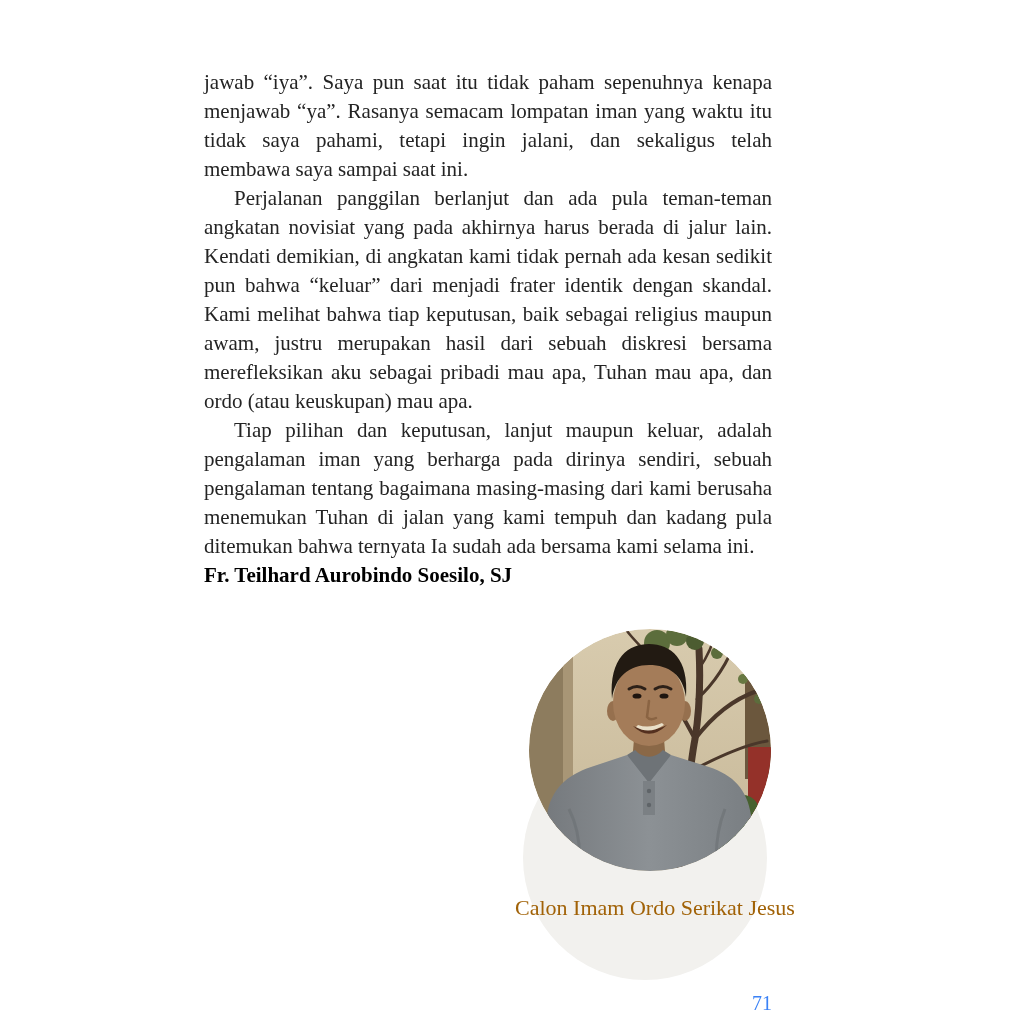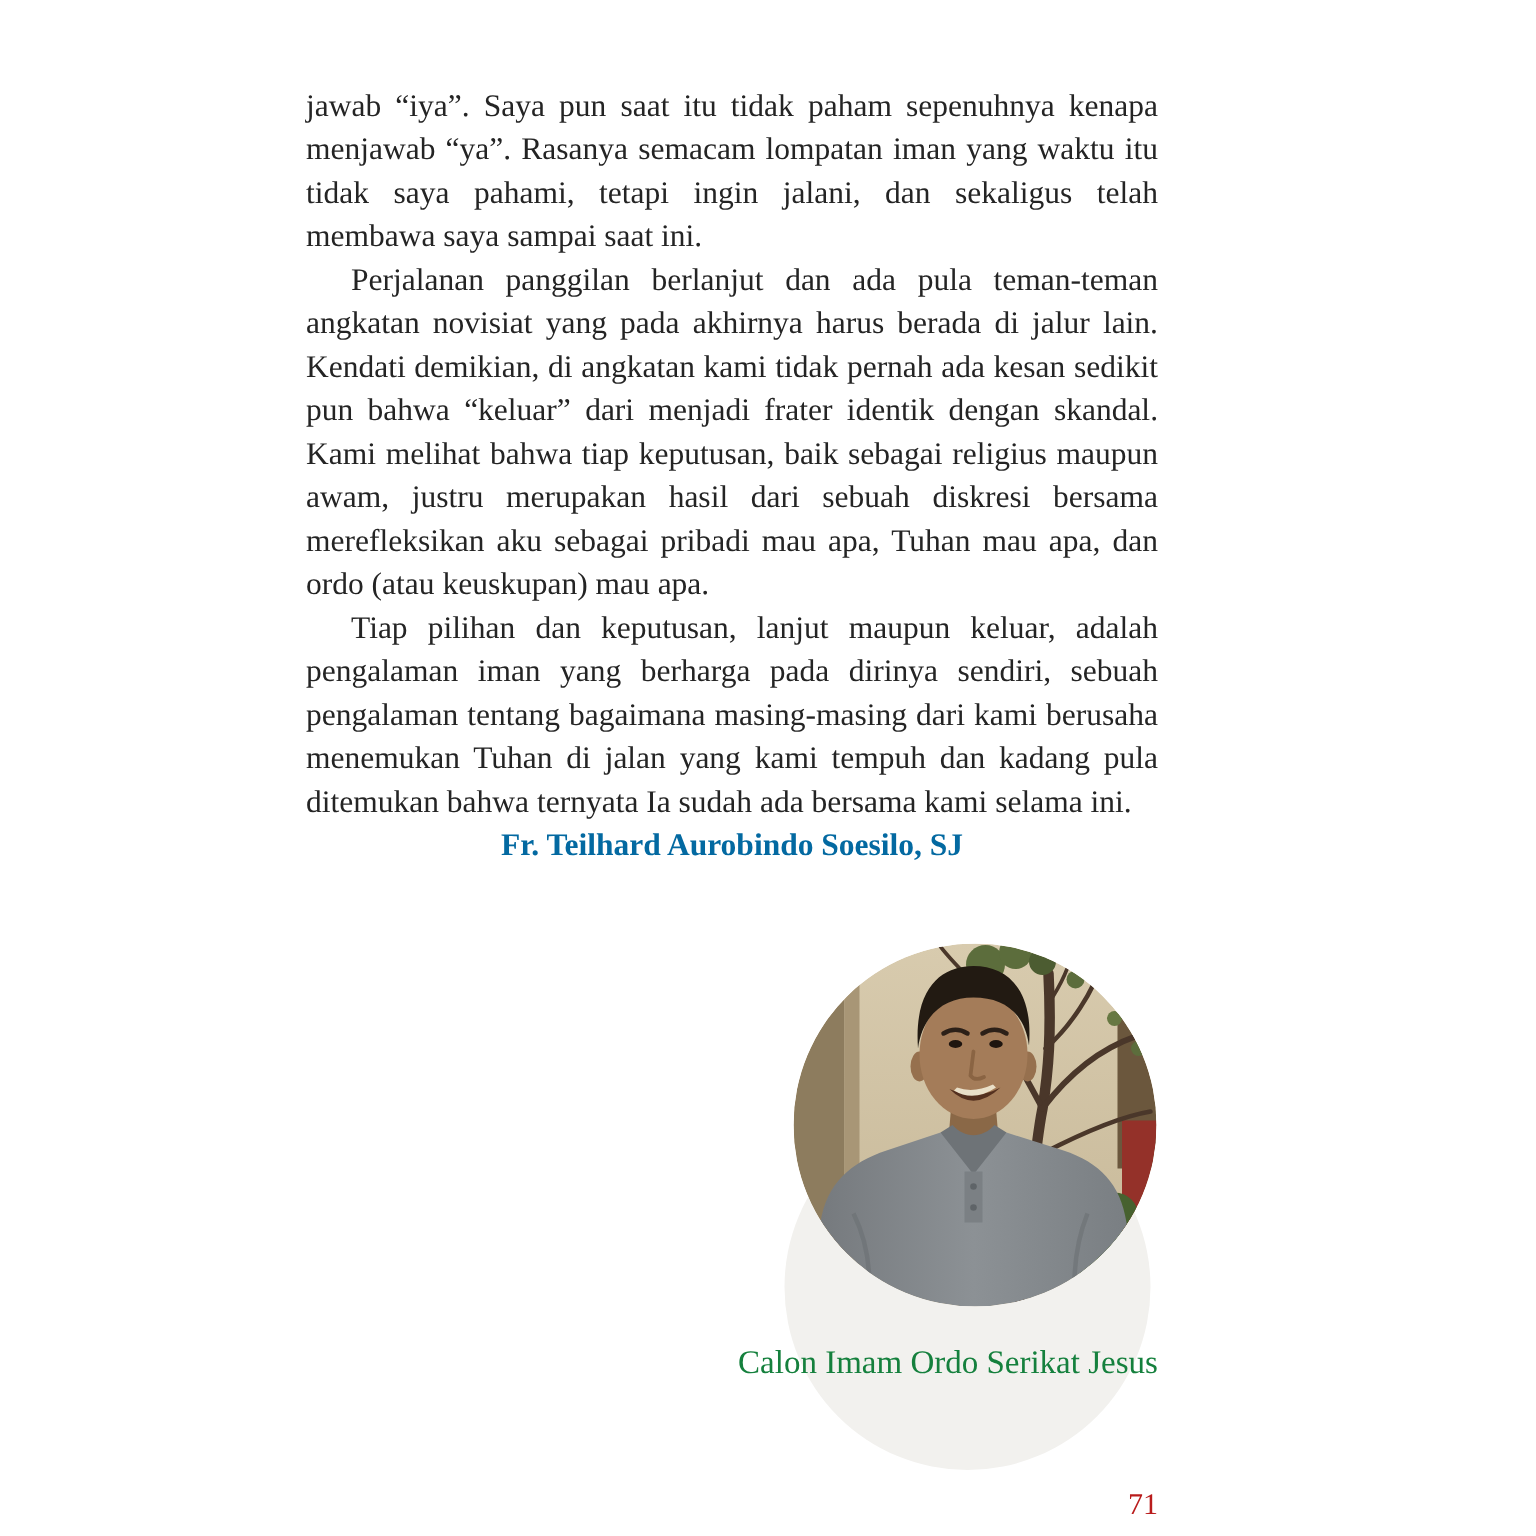--- a/index.html
+++ b/index.html
@@ -7,38 +7,38 @@
     position: relative;
     width: 1024px;
     height: 1024px;
     background: #ffffff;
     font-family: "Liberation Serif", serif;
     overflow: hidden;
   }
   .textblock {
     position: absolute;
     left: 204px;
-    top: 56px;
+    top: 68px;
     width: 568px;
     color: #242424;
   }
   .para {
     margin: 0;
     font-size: 21px;
     line-height: 29px;
     text-align: justify;
   }
   .para.indent { text-indent: 30px; font-family: Liberation Serif, serif; }
   .signature {
     margin: 0;
     font-size: 21px;
     line-height: 29px;
     font-weight: 700;
-    text-align: center;
-    color: #0369a1;
+    text-align: left;
+    color: #000000;
   }
   .ghost-circle {
     position: absolute;
     left: 523px;
     top: 736px;
     width: 244px;
     height: 244px;
     border-radius: 50%;
     background: #f2f1ee;
   }
@@ -47,36 +47,36 @@
     left: 529px;
     top: 629px;
     width: 242px;
     height: 242px;
     border-radius: 50%;
     overflow: hidden;
   }
   .photo-circle svg { display: block; }
   .caption {
     position: absolute;
-    left: 415px;
+    left: 438px;
     top: 894px;
     width: 434px;
     text-align: center;
     font-size: 22px;
     line-height: 28px;
-    color: #15803d;
+    color: #a16207;
   }
   .page-number {
     position: absolute;
     left: 672px;
     top: 992px;
     width: 100px;
     text-align: right;
     font-size: 20px;
-    color: #b91c1c;
+    color: #3b82f6;
   }
 </style>
 </head>
 <body>
 
 <div class="page">
 
   <div class="textblock">
     <p class="para">jawab “iya”. Saya pun saat itu tidak paham sepenuhnya kenapa menjawab “ya”. Rasanya semacam lompatan iman yang waktu itu tidak saya pahami, tetapi ingin jalani, dan sekaligus telah membawa saya sampai saat ini.</p>
     <p class="para indent">Perjalanan panggilan berlanjut dan ada pula teman-teman angkatan novisiat yang pada akhirnya harus berada di jalur lain. Kendati demikian, di angkatan kami tidak pernah ada kesan sedikit pun bahwa “keluar” dari menjadi frater identik dengan skandal. Kami melihat bahwa tiap keputusan, baik sebagai religius maupun awam, justru merupakan hasil dari sebuah diskresi bersama merefleksikan aku sebagai pribadi mau apa, Tuhan mau apa, dan ordo (atau keuskupan) mau apa.</p>

